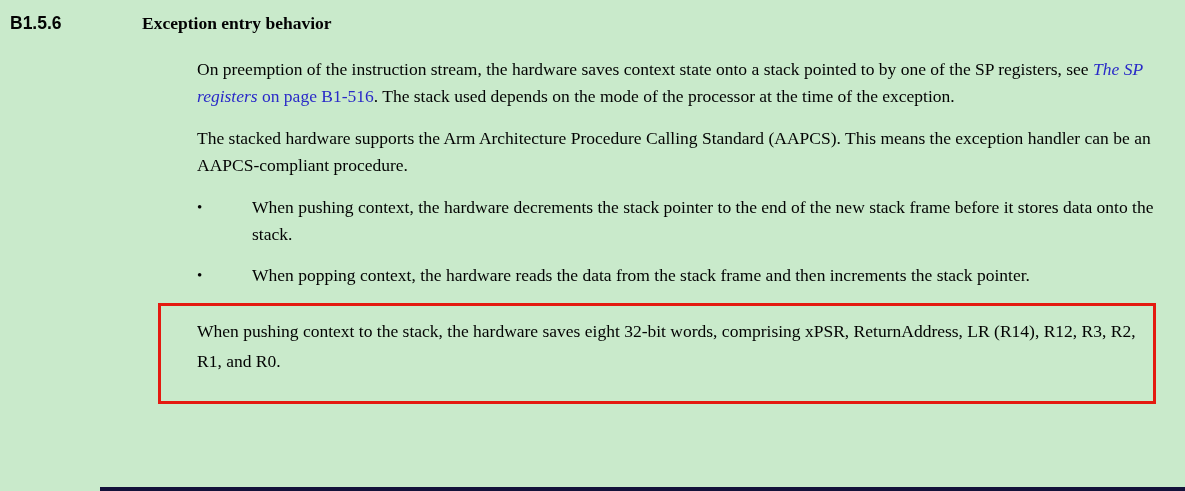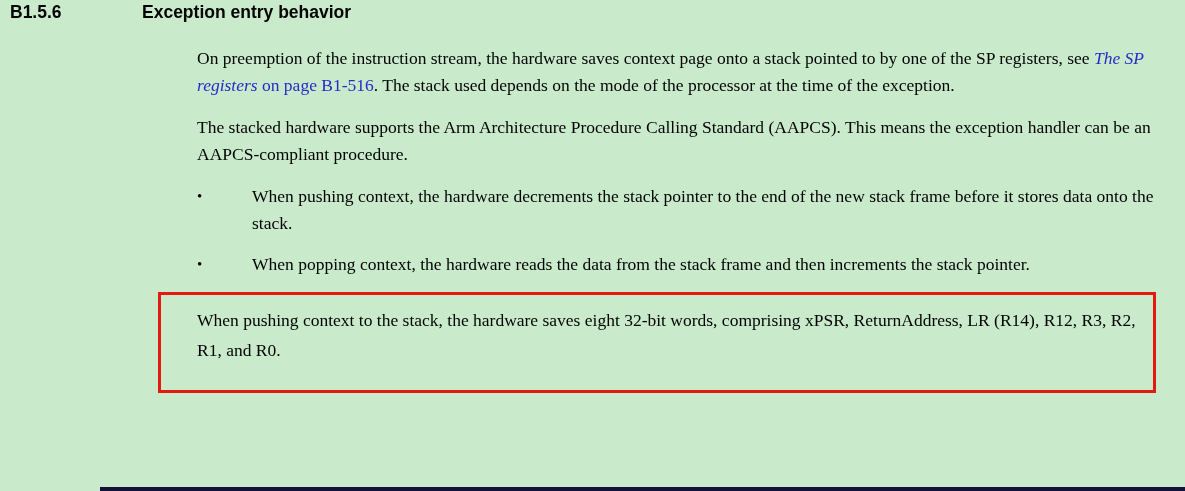--- a/index.html
+++ b/index.html
@@ -14,39 +14,40 @@
     background: var(--page-bg, #c9eacb);
     font-family: "Liberation Serif", serif;
     font-size: 17.5px;
     color: #030303;
   }
   .page {
     position: relative;
     width: 1185px;
     height: 491px;
     box-sizing: border-box;
+    padding-top: 11px;
   }
   .heading-row {
     display: flex;
     align-items: baseline;
     padding-left: 10px;
     font-family: "Liberation Sans", sans-serif;
     font-weight: bold;
     font-size: 17.5px;
     margin-bottom: 21px;
     line-height: 24px;
   }
   .section-number {
     width: 132px;
     flex: 0 0 132px;
   }
   .section-title {
     margin: 0;
     font-size: 17.5px;
-    font-family: Liberation Sans, sans-serif;
+    font-family: Liberation Serif, serif;
     font-weight: bold;
     text-align: right;
   }
   .content {
     margin-left: 197px;
     width: 958px;
   }
   .content p {
     margin: 0 0 12px 0;
     line-height: 27px;
@@ -109,21 +110,21 @@
 
 <div class="page">
 
   <div class="heading-row">
     <span class="section-number">B1.5.6</span>
     <h1 class="section-title">Exception entry behavior</h1>
   </div>
 
   <div class="content">
 
-    <p class="para-gap"><span>On preemption of the instruction stream, the hardware saves context page onto a stack pointed to by one of the SP registers, see </span><span class="seg-link-italic">The SP registers</span><span class="seg-link"> on page B1-516</span><span>. The stack used depends on the mode of the processor at the time of the exception.</span></p>
+    <p class="para-gap"><span>On preemption of the instruction stream, the hardware saves context state onto a stack pointed to by one of the SP registers, see </span><span class="seg-link-italic">The SP registers</span><span class="seg-link"> on page B1-516</span><span>. The stack used depends on the mode of the processor at the time of the exception.</span></p>
 
     <p class="para-gap"><span>The stacked hardware supports the </span><span class="seg-italic">Arm Architecture Procedure Calling Standard</span><span> (AAPCS). This means the exception handler can be an AAPCS-compliant procedure.</span></p>
 
 
     <div class="bullet-item">
       <span class="bullet-marker">•</span>
       <span class="bullet-text">When pushing context, the hardware decrements the stack pointer to the end of the new stack frame before it stores data onto the stack.</span>
     </div>
 
     <div class="bullet-item">

